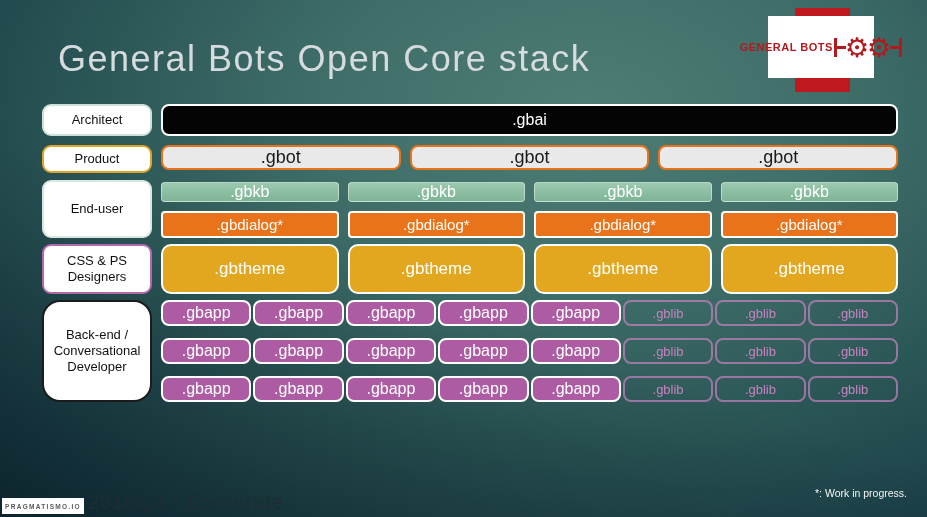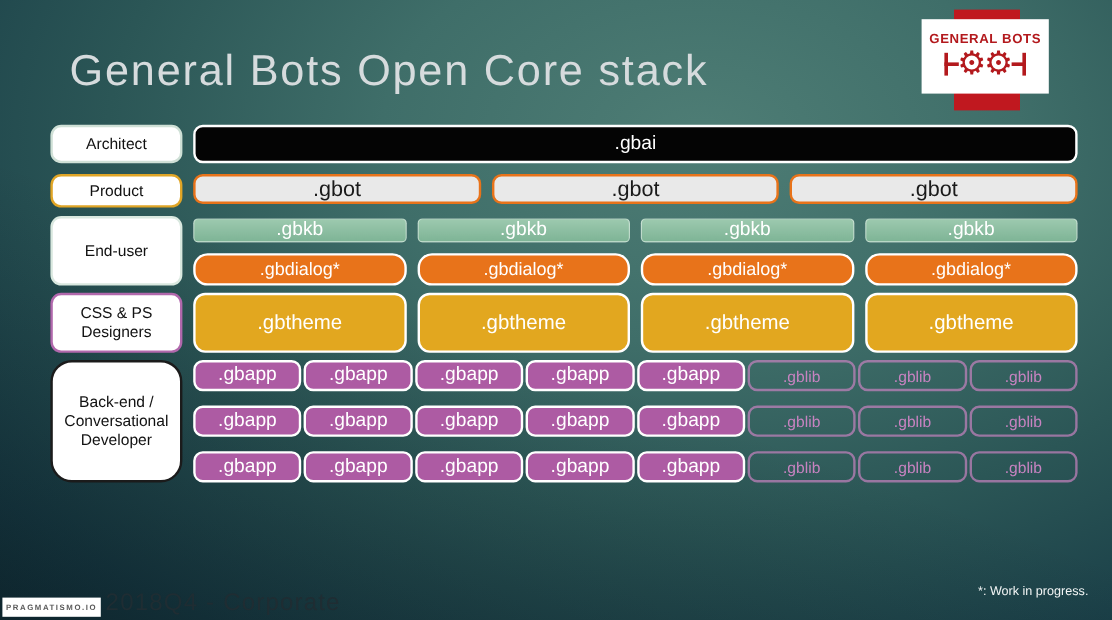--- a/index.html
+++ b/index.html
@@ -18,21 +18,21 @@
   
   .title{
     position:absolute;left:58px;top:38px;
     font-size:36px;letter-spacing:1.5px;font-weight:400;
     color:#d6dbdd;white-space:nowrap;
   }
   
   .logo-stripe{position:absolute;left:795px;top:8px;width:55px;height:84px;background:#c0181f;}
   .logo-card{
     position:absolute;left:768px;top:16px;width:106px;height:62px;background:#ffffff;
-    display:flex;flex-direction:column;align-items:center;justify-content:center;gap:1px;
+    display:flex;flex-direction:row;align-items:center;justify-content:center;gap:1px;
   }
   .logo-brand{color:#b3191d;font-weight:bold;font-size:11px;letter-spacing:.5px;white-space:nowrap;}
   .logo-gears{display:flex;align-items:center;gap:0;color:#b3191d;line-height:1;}
   .gear{font-family:"DejaVu Sans", sans-serif;font-size:27px;color:#b3191d;margin:0 -1px;}
   .axle-end{position:relative;width:12px;height:3px;background:#b3191d;}
   .axle-end::before{content:"";position:absolute;top:-8px;width:3px;height:19px;background:#b3191d;}
   .axle-end.left::before{left:0;}
   .axle-end.right::before{right:0;}
   
   .stack{position:absolute;left:42px;top:104px;width:856px;}
@@ -61,21 +61,21 @@
   .sub-gbui{height:56px;}
   .sub-backend{height:26px;gap:2px;}
   .box{
     flex:1;min-width:0;box-sizing:border-box;
     display:flex;align-items:center;justify-content:center;
     color:#fff;white-space:nowrap;
   }
   .box-gbai{background:#040404;border:2px solid #fff;border-radius:8px;font-size:16px;}
   .box-gbot{background:#e9e9e9;border:2px solid #e8731a;border-radius:8px;color:#1a1a1a;font-size:18px;}
   .box-gbkb{background:linear-gradient(#9cc9ae,#7eb496);border:1px solid rgba(255,255,255,.45);border-radius:4px;font-size:16px;}
-  .box-gbdialog{background:#e8731a;border:2px solid #fff;border-radius:12px;font-size:15px;}
+  .box-gbdialog{background:#e8731a;border:2px solid #fff;border-radius:4px;font-size:15px;}
   .box-gbtheme{background:#e2a71f;border:2px solid #fff;border-radius:10px;font-size:17px;}
   .box-gbui{background:#56809a;border:2px solid #fff;border-radius:12px;font-size:16px;}
   .box-gbapp{background:#ad5ba3;border:2px solid #fff;border-radius:8px;font-size:16px;}
   .box-gblib{background:transparent;border:2px solid rgba(199,131,193,.7);border-radius:8px;color:#c783c1;font-size:13px;}
   
   .footer-brand{
     position:absolute;left:2px;top:498px;width:82px;height:16px;background:#ffffff;
     display:flex;align-items:center;justify-content:center;
     font-size:6.5px;letter-spacing:1.3px;color:#5a5a5a;font-weight:bold;
   }

